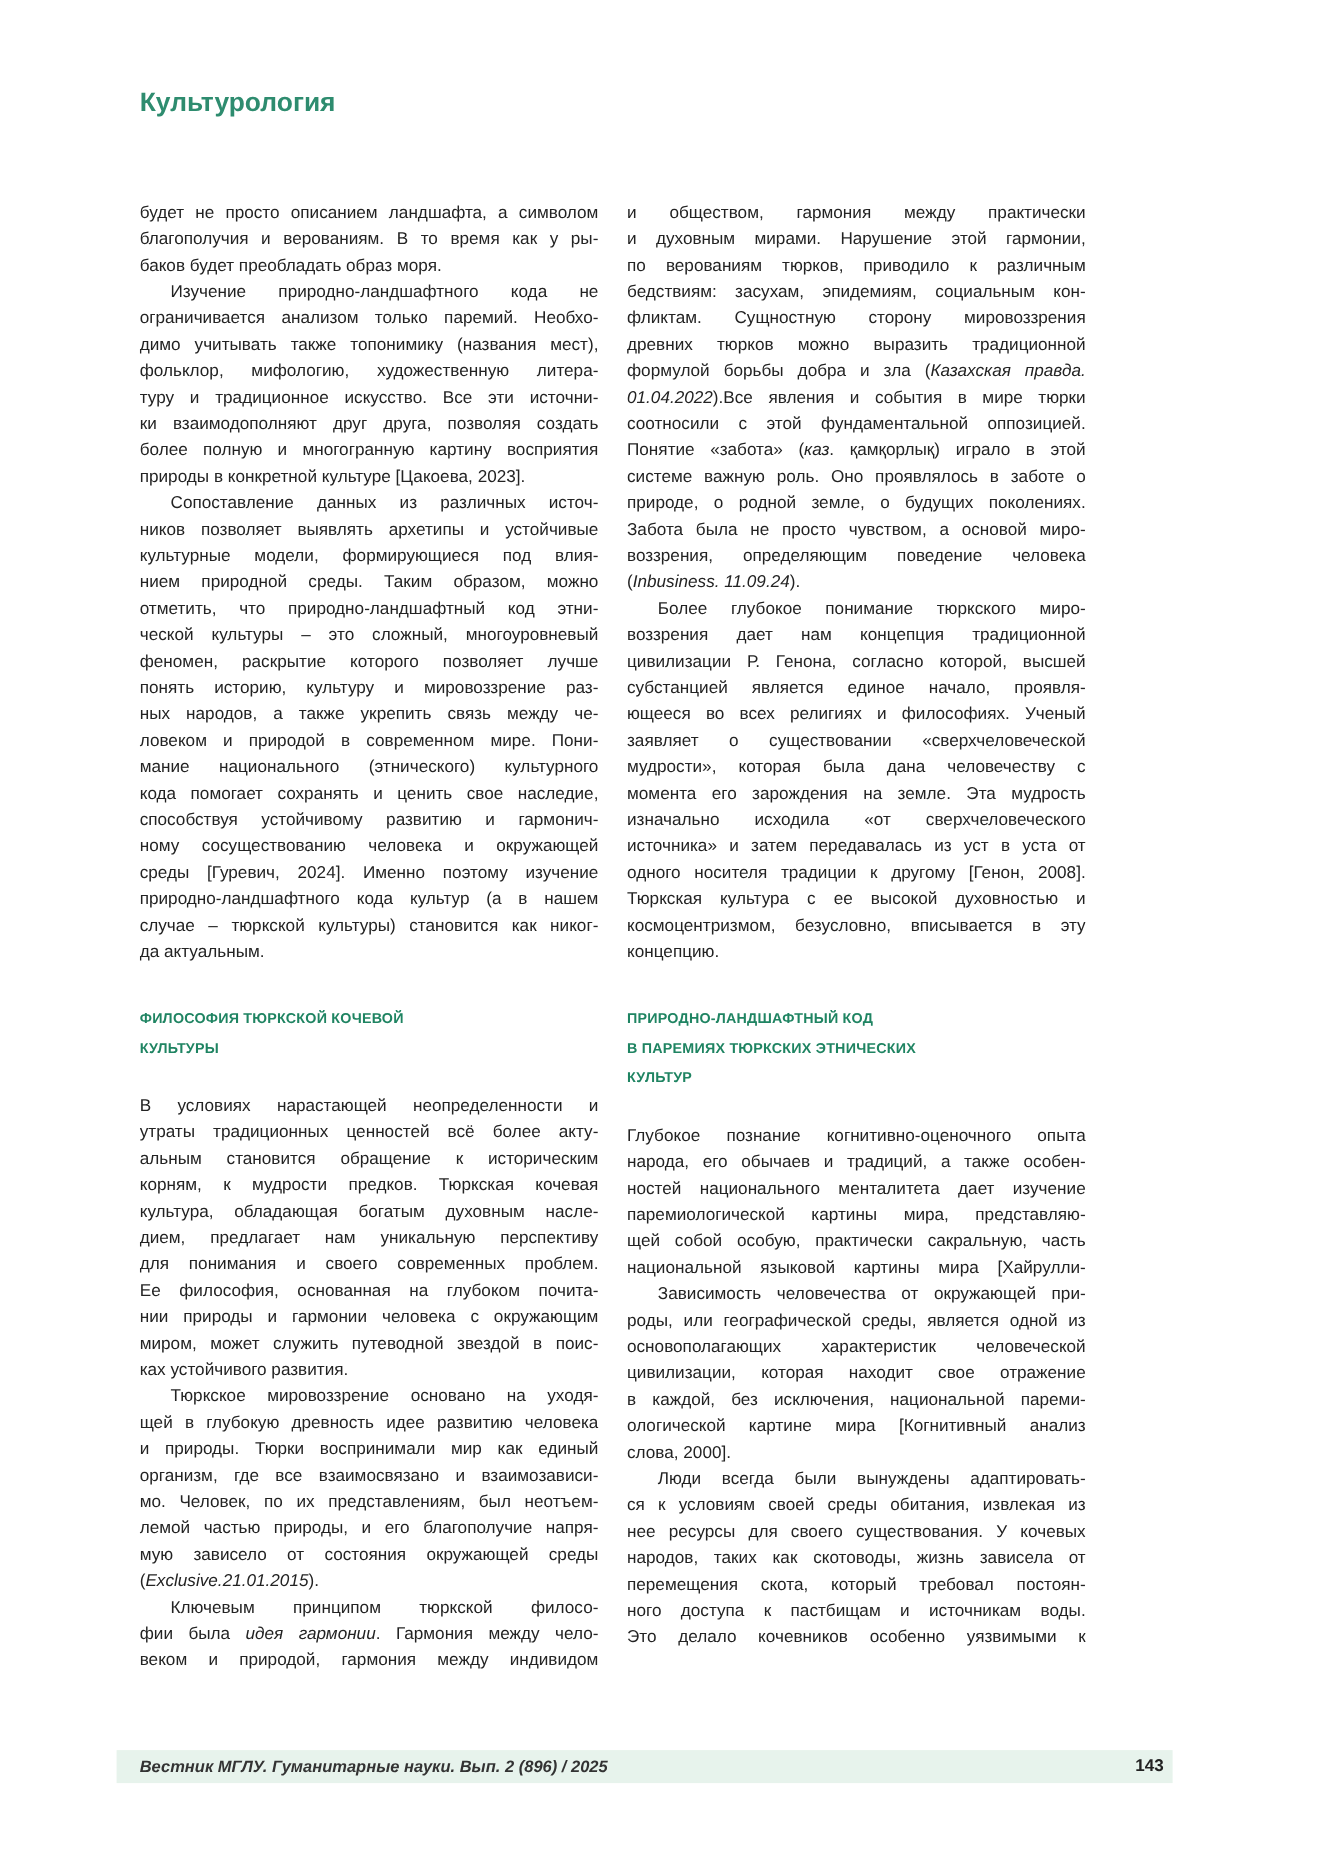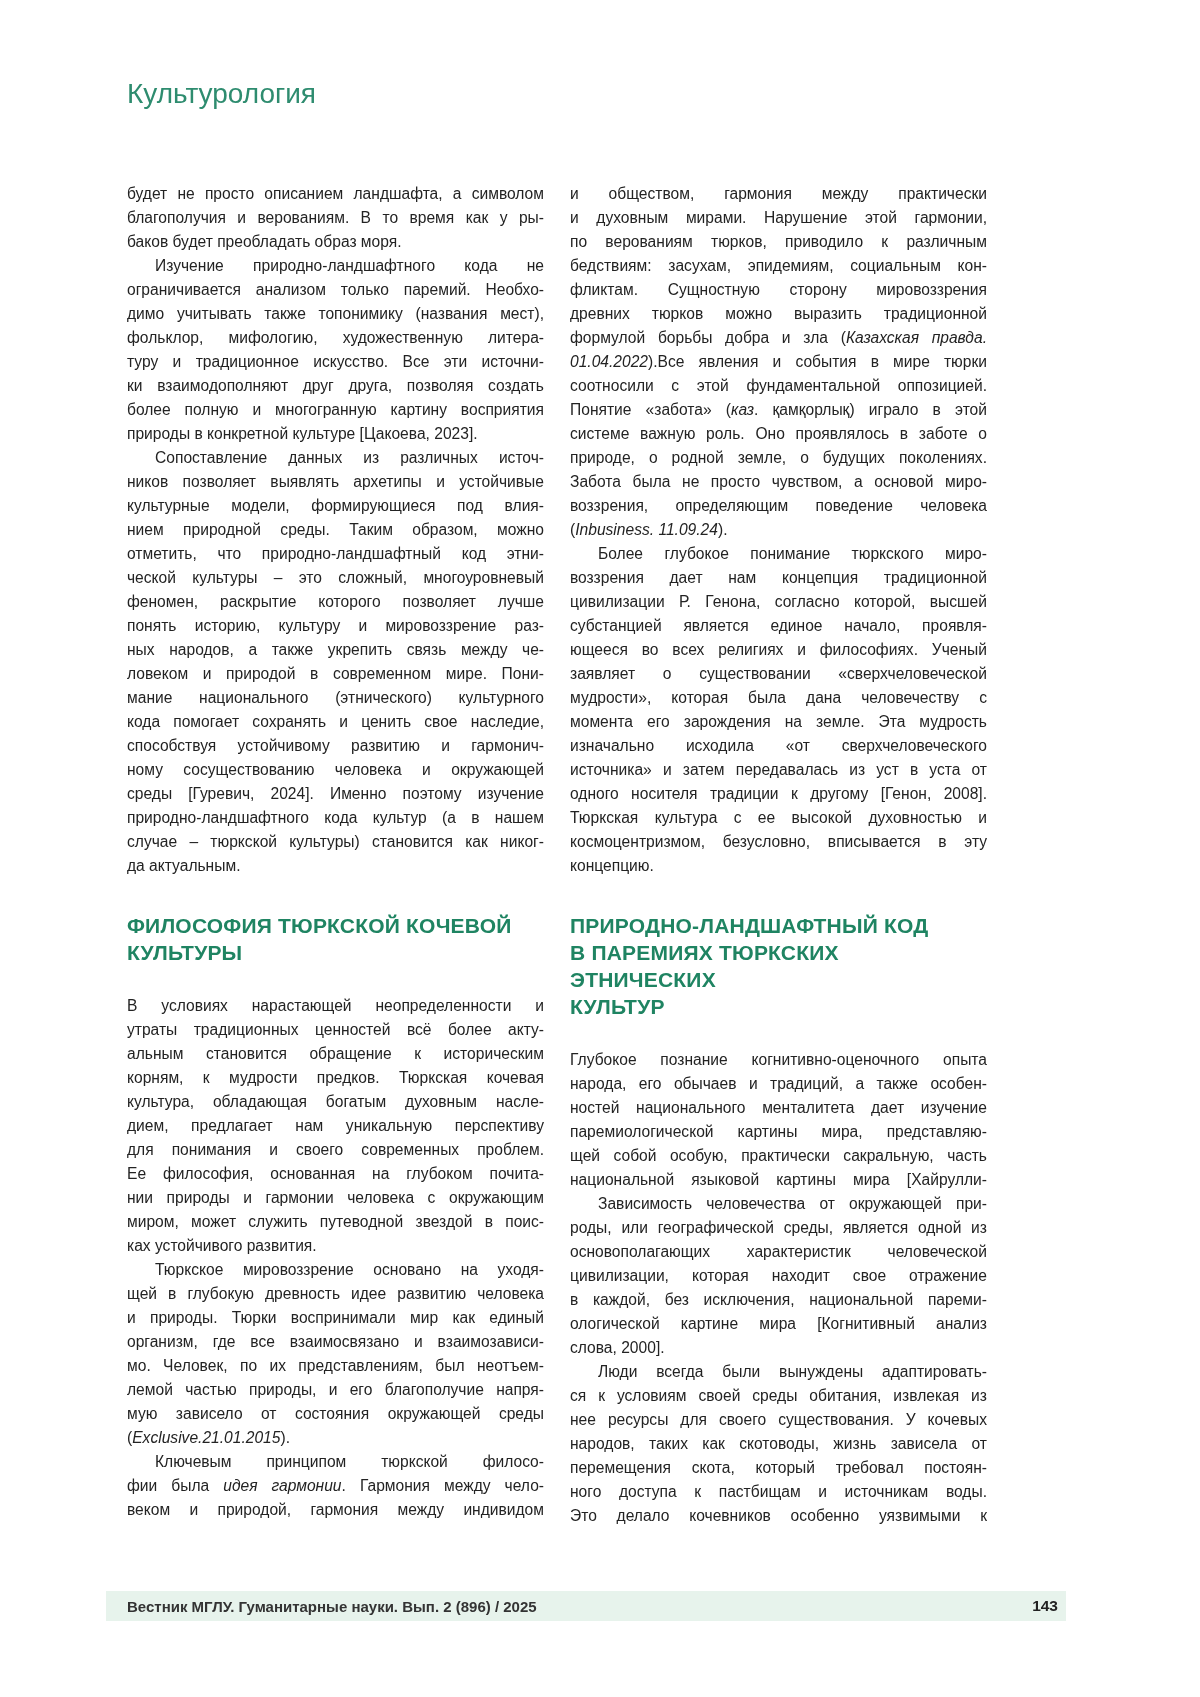--- a/index.html
+++ b/index.html
@@ -8,45 +8,45 @@
     --body:#232323;
     --footer-bg:#E7F3EC;
   }
   html,body{margin:0;padding:0;}
   body{
     width:1200px;height:1697px;background:#ffffff;position:relative;
     font-family:"Liberation Sans","DejaVu Sans",sans-serif;color:var(--body);
   }
   .header-title{
     position:absolute;left:127px;top:78px;
-    font-size:28px;line-height:32px;color:var(--accent);font-weight:400;
+    font-size:24px;line-height:32px;color:var(--accent);font-weight:700;
   }
   .col{position:absolute;top:182px;width:417px;}
   .col-left{left:127px;}
   .col-right{left:570px;}
   .para{margin:0;}
   .line{
     font-size:15.6px;line-height:24px;height:24px;overflow:hidden;
     text-align:justify;text-align-last:justify;color:var(--body);
   }
   .line.last{text-align-last:left;}
   .line.ind{text-indent:28px;}
   .it{font-style:italic;}
   .heading{margin:34px 0 28px 0;}
   .hline{
-    font-size:21px;font-weight:bold;line-height:27px;color:var(--heading);
+    font-size:13px;font-weight:bold;line-height:27px;color:var(--heading);
     letter-spacing:0.2px;
   }
   .footer{
     position:absolute;left:106px;top:1591px;width:960px;height:30px;
     background:var(--footer-bg);box-sizing:border-box;
     display:flex;align-items:center;justify-content:space-between;
     padding:0 8px 0 21px;
   }
-  .journal{font-weight:bold;font-size:15px;color:#333333;}
+  .journal{font-style:italic;font-weight:bold;font-size:15px;color:#333333;}
   .pagenum{font-weight:bold;font-size:15.5px;color:#222222;}
 </style>
 </head>
 <body>
 
 <div class="page">
   <div class="header-title">Культурология</div>
 
   <div class="col col-left" id="col-left">
       <div class="para">

